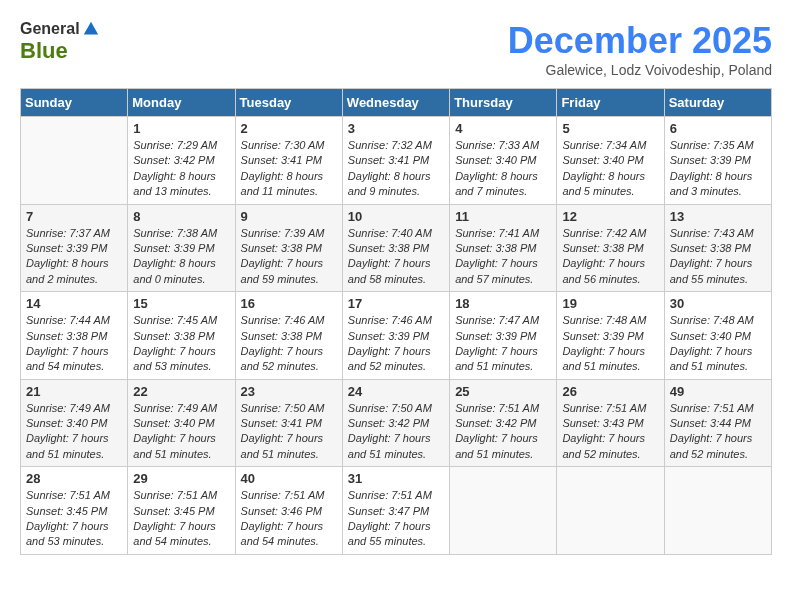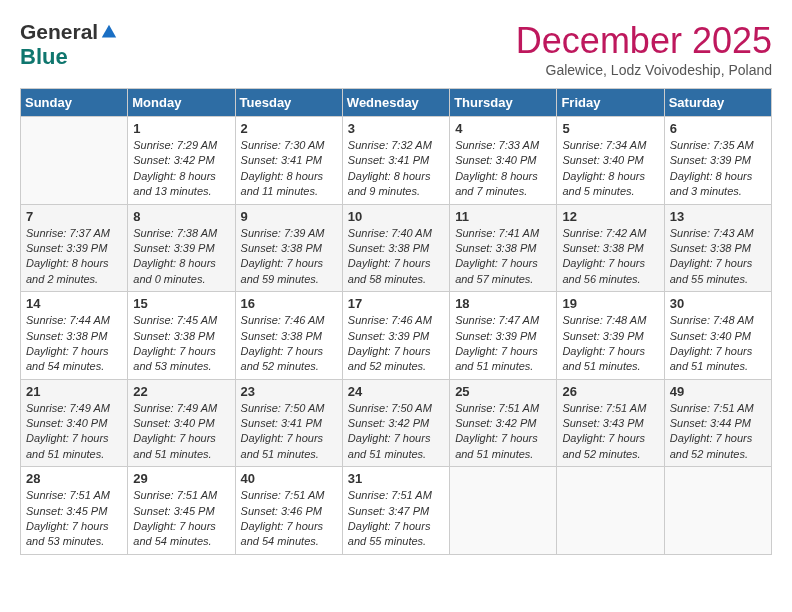--- a/index.html
+++ b/index.html
@@ -19,41 +19,41 @@
     .logo {
       display: flex;
       flex-direction: column;
       align-items: flex-start;
     }
     .logo-text {
       display: flex;
       align-items: center;
     }
     .logo-general {
-      font-size: 21px;
+      font-size: 16px;
       font-weight: bold;
       color: #333;
     }
     .logo-blue {
       font-size: 22px;
       font-weight: bold;
-      color: #0f766e;
+      color: #4d7c0f;
     }
     .logo-icon {
       width: 18px;
       height: 18px;
       margin-left: 2px;
     }
     .title-section {
       text-align: right;
     }
     .month-title {
       font-size: 36px;
-      font-weight: normal;
-      color: #be185d;
+      font-weight: bold;
+      color: #3b82f6;
     }
     .location {
       font-size: 14px;
       color: #555;
       text-align: right;
     }
     .calendar {
       width: 100%;
       border-collapse: collapse;
     }

